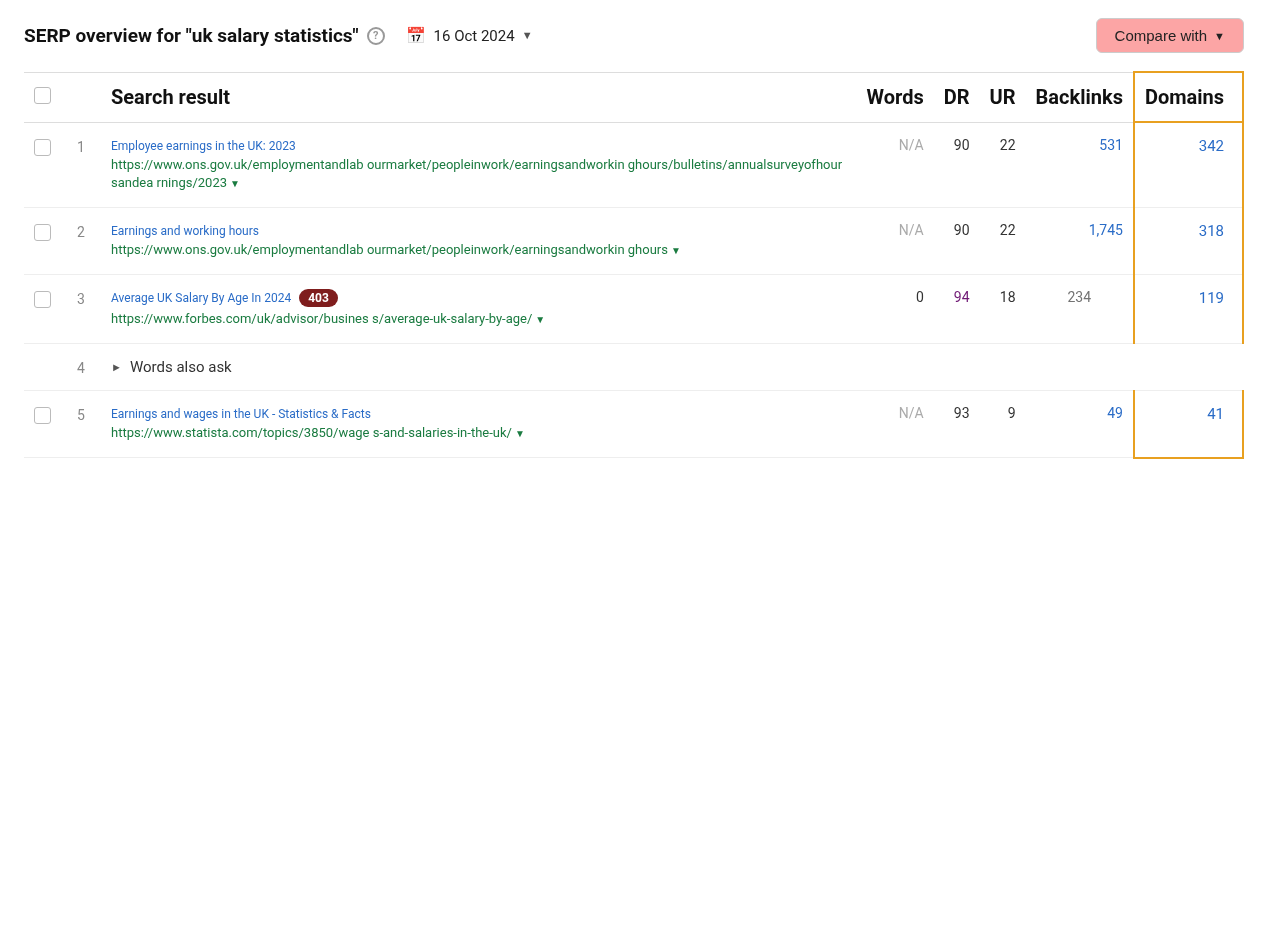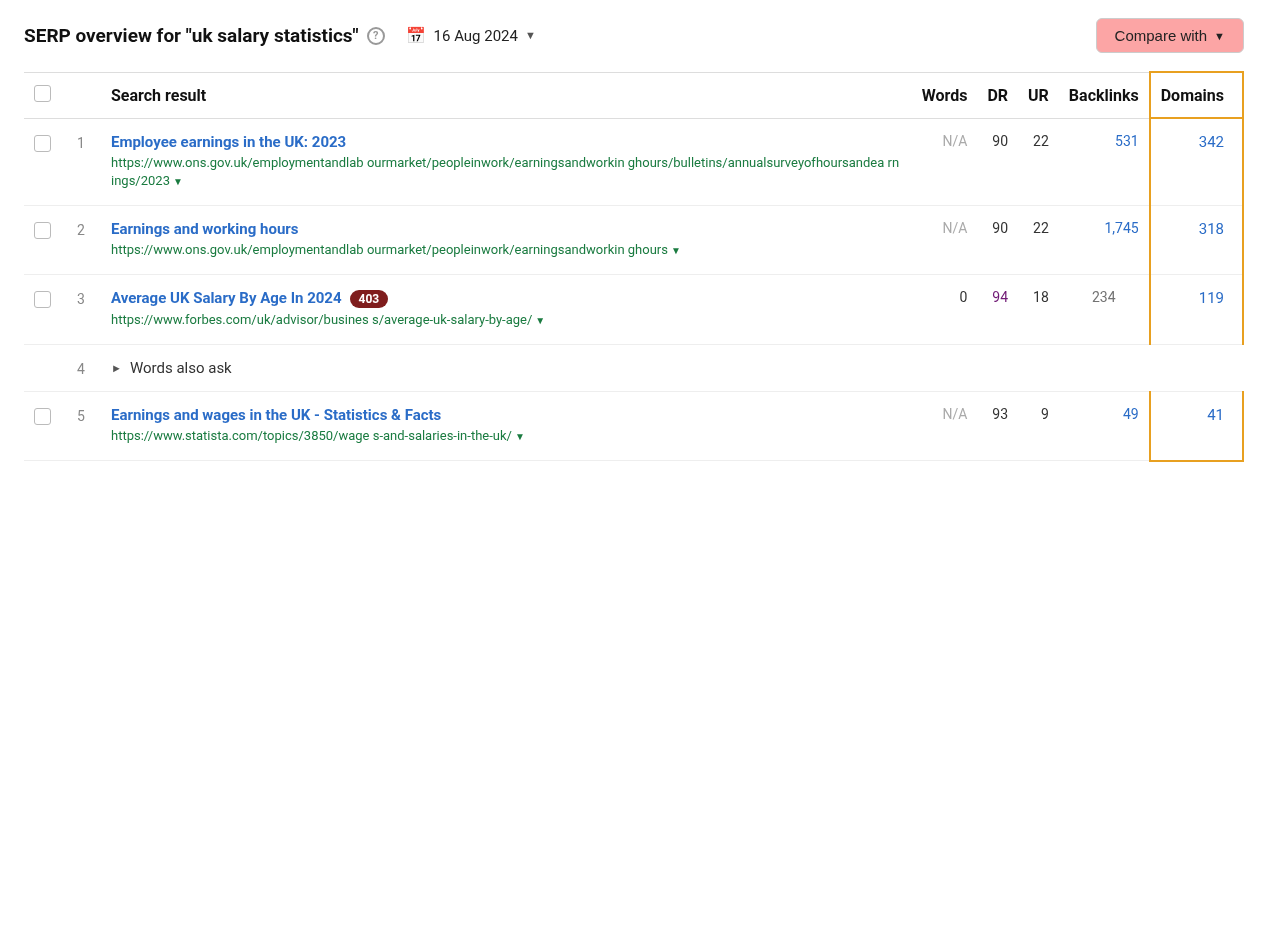--- a/index.html
+++ b/index.html
@@ -78,21 +78,21 @@
     }
 
     
     .serp-table {
       width: 100%;
       border-collapse: collapse;
       border-top: 1.5px solid #ddd;
     }
     .serp-table th {
       font-weight: 700;
-      font-size: 16px;
+      font-size: 20px;
       color: #111;
       text-align: left;
       padding: 12px 10px 12px 10px;
       border-bottom: 1.5px solid #ddd;
       white-space: nowrap;
     }
     .serp-table th.num-col {
       text-align: right;
     }
     .serp-table th.domains-col {
@@ -148,22 +148,22 @@
       width: 17px;
       height: 17px;
       border: 1.5px solid #bbb;
       border-radius: 3px;
       display: inline-block;
       background: #fff;
       cursor: pointer;
     }
     .result-title {
       color: #2a6cc7;
-      font-size: 15px;
-      font-weight: 700;
+      font-size: 12px;
+      font-weight: 400;
       text-decoration: none;
       display: inline;
     }
     .result-url {
       color: #1a7b40;
       font-size: 13px;
       margin-top: 3px;
       line-height: 1.45;
       word-break: break-all;
     }
@@ -205,21 +205,21 @@
 
 <div class="page-wrapper">
 
   <div class="header">
     <span class="header-title">
       <span>SERP overview for "uk salary statistics"</span>
       <span class="help-icon">?</span>
     </span>
     <span class="date-picker">
       <span class="cal-icon">📅</span>
-      <span>16 Aug 2024</span>
+      <span>16 Oct 2024</span>
       <span class="chevron-down">▼</span>
     </span>
     <button class="compare-btn">
       <span>Compare with</span>
       <span class="chevron-down">▼</span>
     </button>
   </div>
 
   <table class="serp-table">
     <thead>

